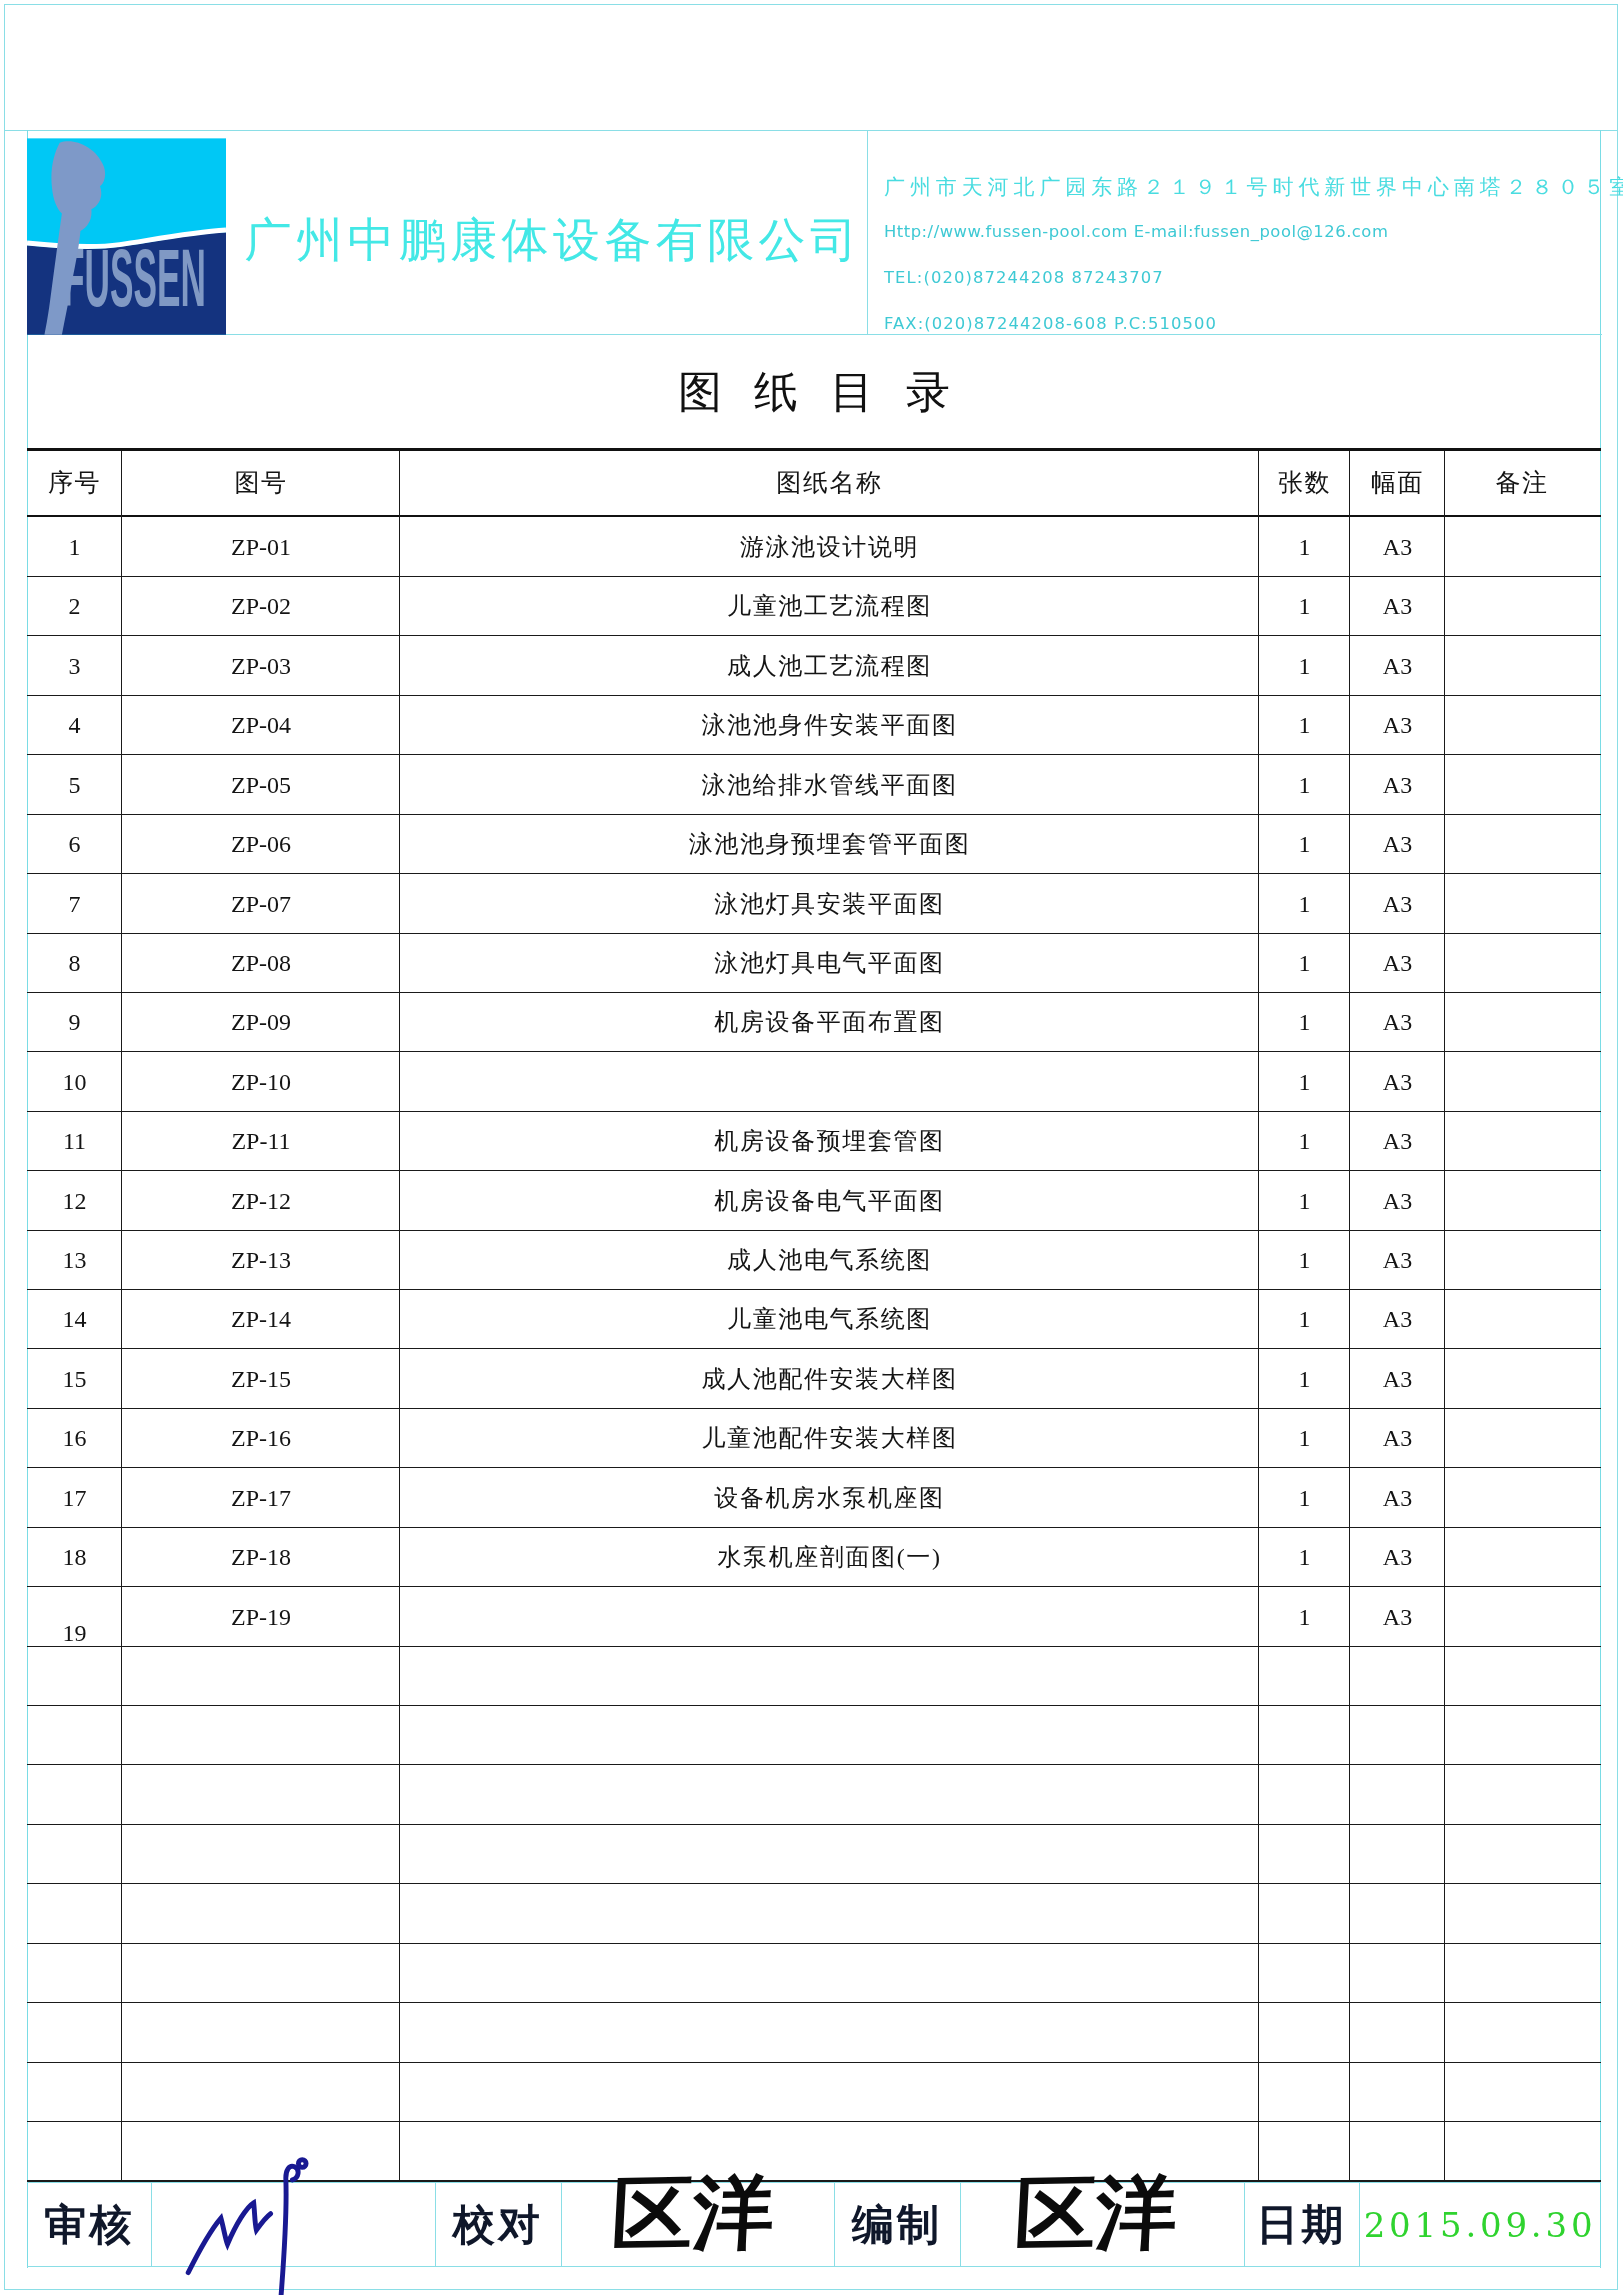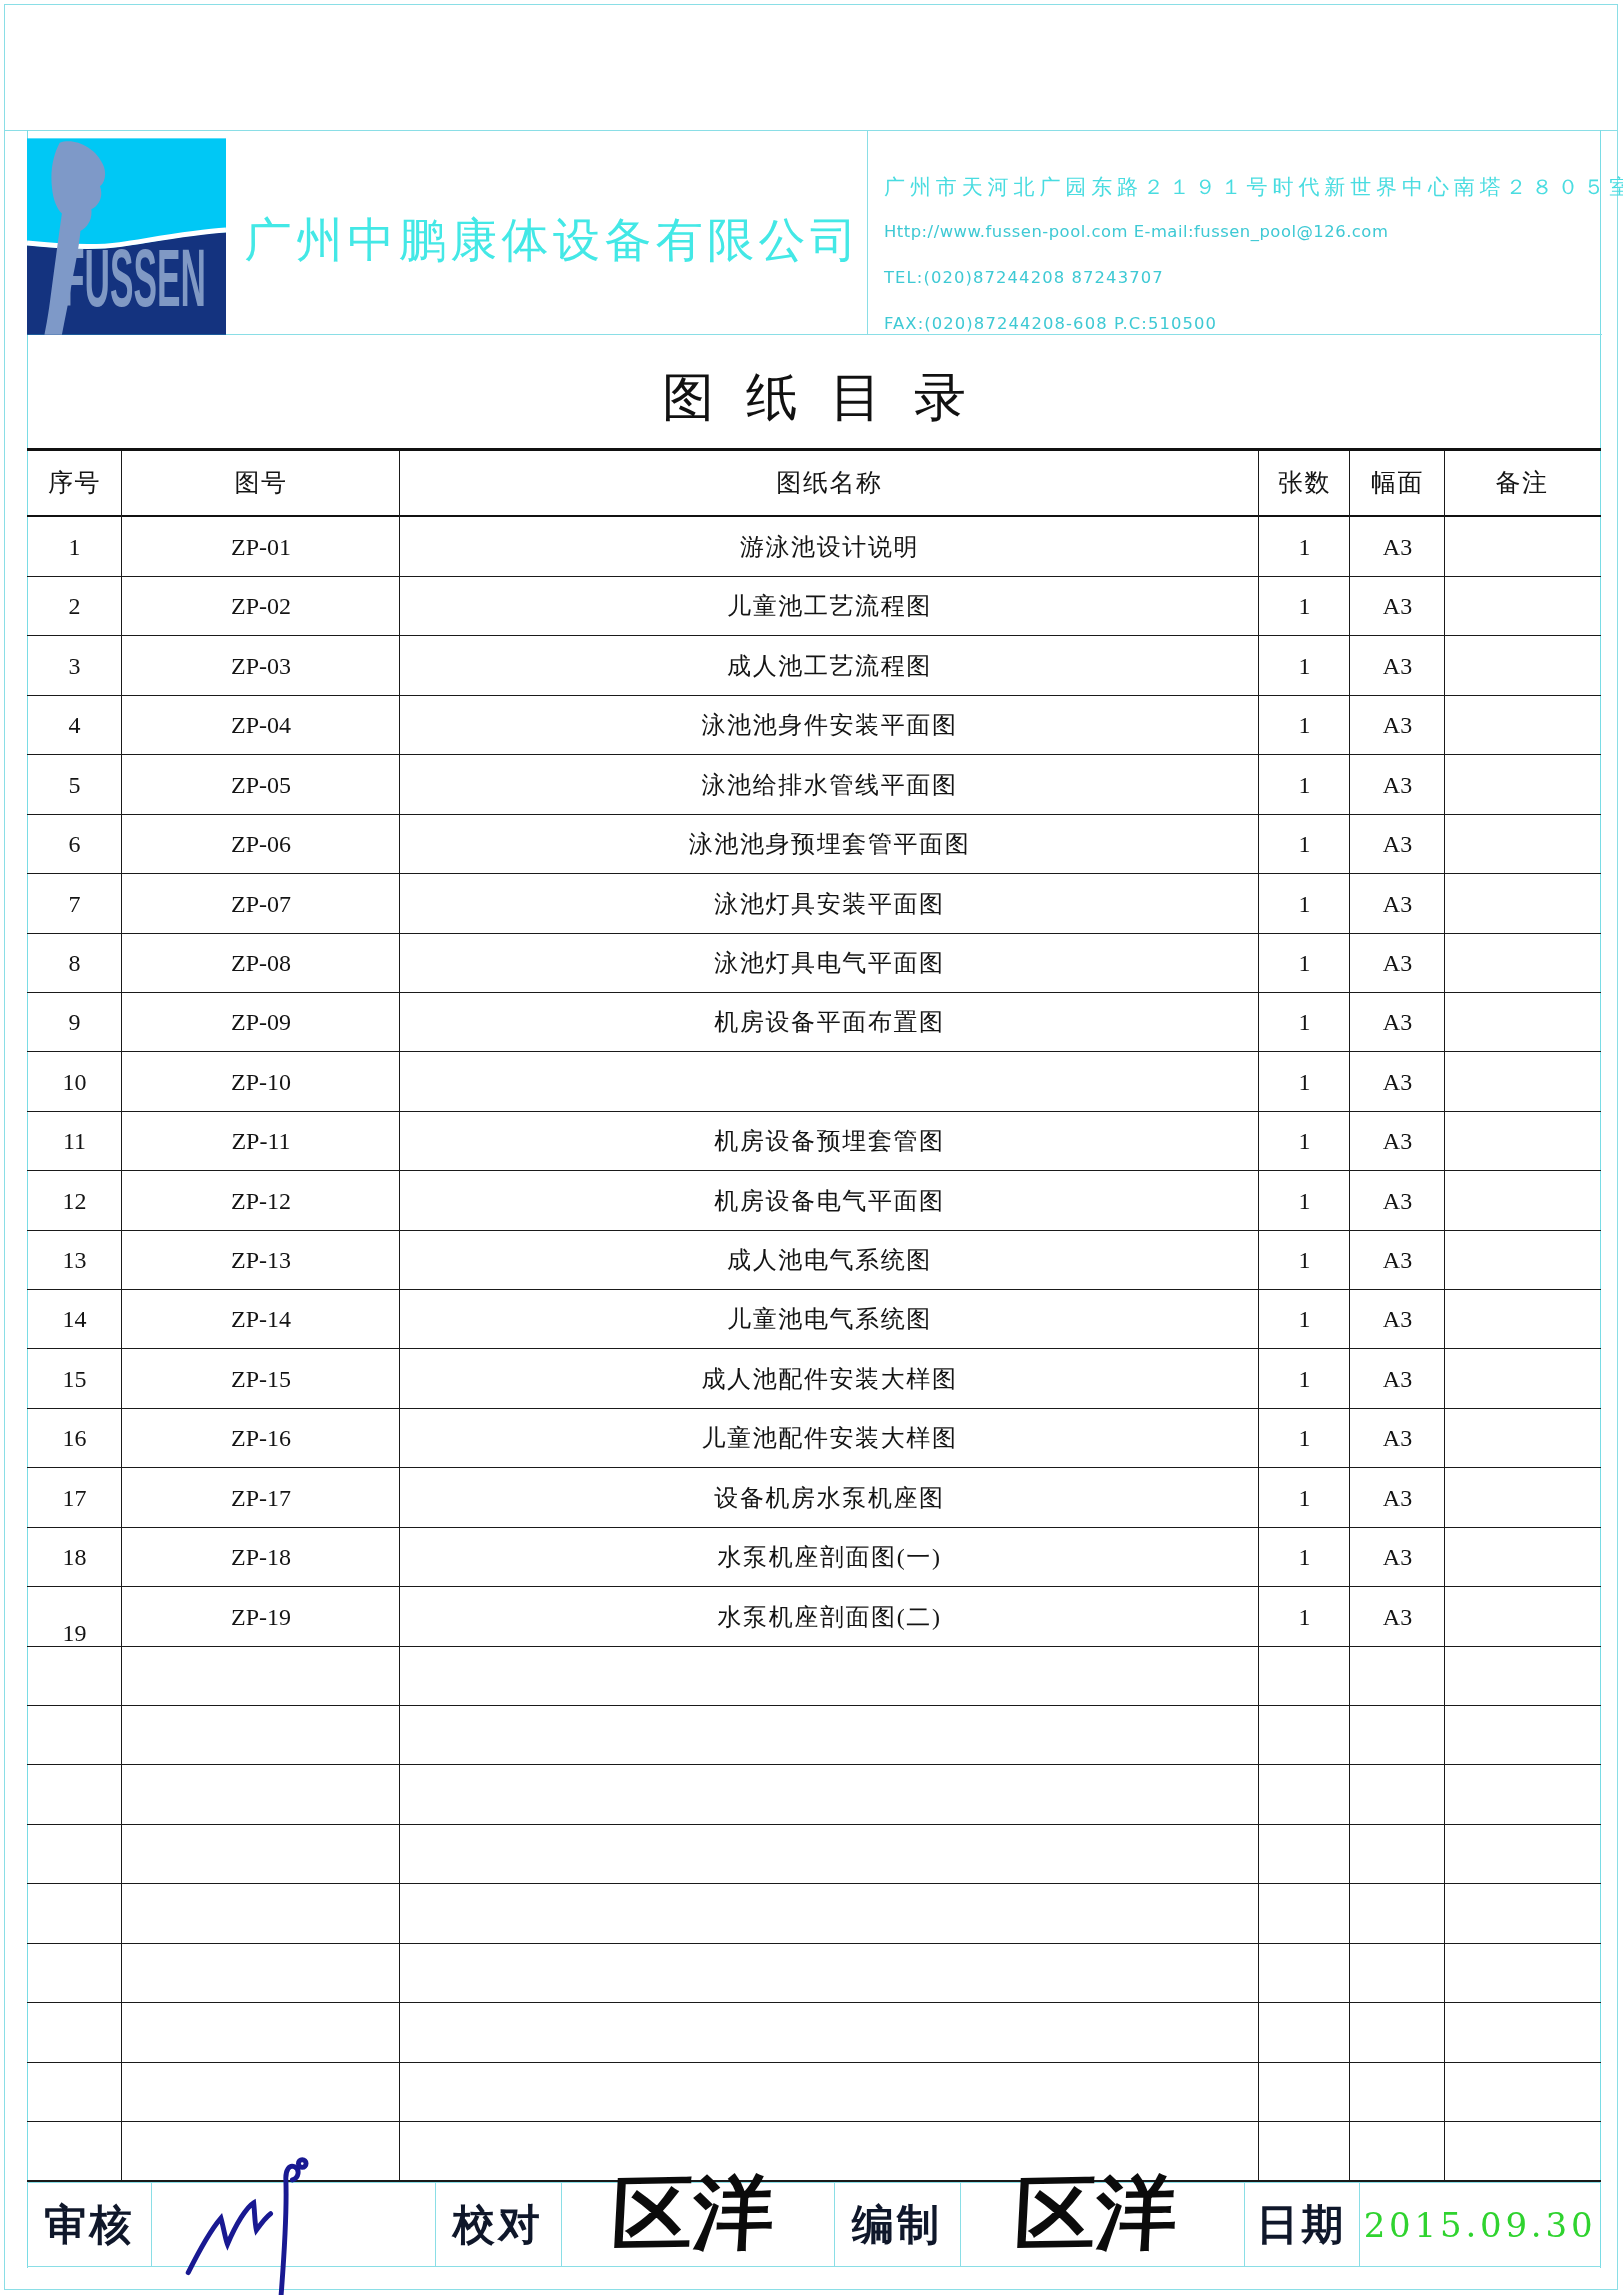--- a/index.html
+++ b/index.html
@@ -36,21 +36,21 @@
     font-family:"DejaVu Sans","Liberation Sans",sans-serif;color:#3EC9D4;}
   .contact div{position:absolute;white-space:nowrap;}
   .contact .address{top:43px;left:0;font-size:21px;letter-spacing:4.9px;color:#49DCE0;}
   .contact .web{top:92px;left:0;font-size:16.4px;letter-spacing:0.5px;}
   .contact .tel{top:138px;left:0;font-size:16.4px;letter-spacing:1.1px;}
   .contact .fax{top:184px;left:0;font-size:16.4px;letter-spacing:1.1px;}
 
   
   .page-title{
     position:absolute;left:27px;top:363px;width:1574px;
-    text-align:center;font-size:52px;color:#111;
+    text-align:center;font-size:44px;color:#111;
     letter-spacing:32px;text-indent:32px;font-weight:500;white-space:nowrap;
   }
 
   
   .table-top-line{position:absolute;left:27px;top:448px;width:1574px;height:3.3px;background:#111;}
   .thead{position:absolute;left:27px;top:451px;width:1574px;height:64px;border-bottom:2.2px solid #111;}
   .thead .hcell{
     position:absolute;top:0;height:64px;line-height:64px;
     text-align:center;font-size:25px;color:#141414;letter-spacing:1.6px;
   }
@@ -278,21 +278,20 @@
         <div class="tcell" style="left: 0px; width: 95px;">18</div>
         <div class="tcell" style="left: 95px; width: 278px;">ZP-18</div>
         <div class="tcell tname" style="left: 373px; width: 859px;">水泵机座剖面图(一)</div>
         <div class="tcell" style="left: 1232px; width: 91px;">1</div>
         <div class="tcell" style="left: 1323px; width: 95px;">A3</div>
         <div class="tcell" style="left: 1417px; width: 156px;"></div>
       </div>
       <div class="trow" style="top: 1588px; height: 59px;">
         <div class="tcell" style="left: 0px; width: 95px; margin-top: 16px;">19</div>
         <div class="tcell" style="left: 95px; width: 278px;">ZP-19</div>
-        <div class="tcell tname" style="left: 373px; width: 859px;">水泵机座剖面图(二)</div>
         <div class="tcell" style="left: 1232px; width: 91px;">1</div>
         <div class="tcell" style="left: 1323px; width: 95px;">A3</div>
         <div class="tcell" style="left: 1417px; width: 156px;"></div>
       </div>
       <div class="trow" style="top: 1647px; height: 59px;">
         <div class="tcell" style="left: 0px; width: 95px;"></div>
         <div class="tcell" style="left: 95px; width: 278px;"></div>
         <div class="tcell tname" style="left: 373px; width: 859px;"></div>
         <div class="tcell" style="left: 1232px; width: 91px;"></div>
         <div class="tcell" style="left: 1323px; width: 95px;"></div>

